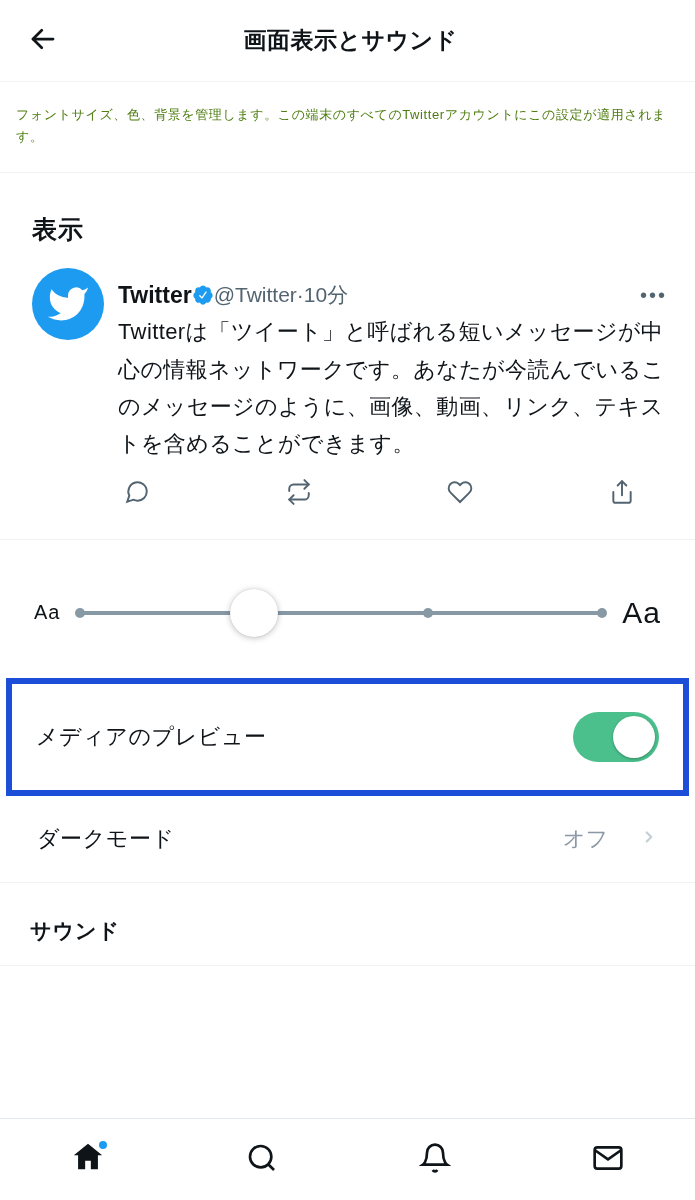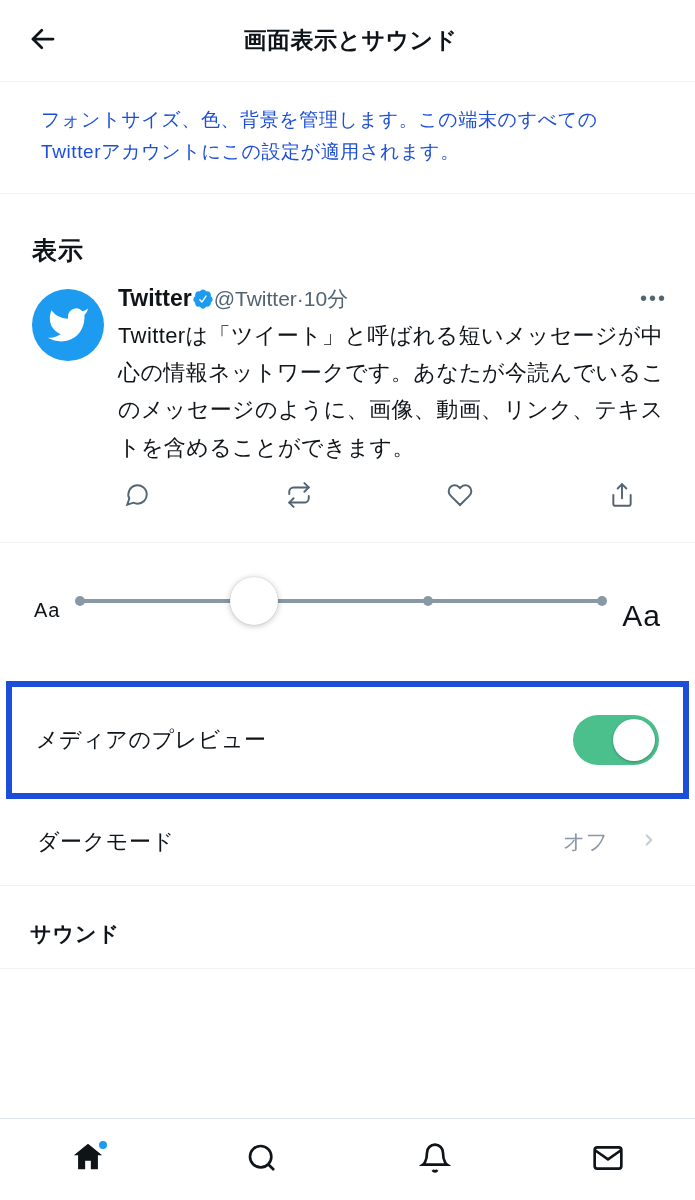--- a/index.html
+++ b/index.html
@@ -25,24 +25,24 @@
   }
   .header-title {
     flex: 1;
     text-align: center;
     font-size: 23px;
     font-weight: 700;
     letter-spacing: 0.5px;
     margin-right: 36px;
   }
   .description {
-    padding: 22px 41px 24px;
-    font-size: 19px;
+    padding: 22px 16px 24px;
+    font-size: 13px;
     line-height: 1.7;
-    color: #1d4ed8;
+    color: #4d7c0f;
     letter-spacing: 0.6px;
   }
   .section-divider { border-top: 1px solid #eff3f4; }
   .section-title {
     font-size: 25px;
     font-weight: 700;
     padding: 40px 32px 18px;
     letter-spacing: 1px;
   }
   .tweet-card {
@@ -59,20 +59,21 @@
     justify-content: center;
     margin-right: 14px;
     margin-top: 4px;
   }
   .tweet-body { flex: 1; }
   .tweet-head {
     display: flex;
     align-items: center;
     font-size: 22px;
     margin-bottom: 4px;
+    margin-top: 17px;
   }
   .tweet-name { font-weight: 700; font-size: 23px; }
   .verified { display:inline-flex; }
   .tweet-handle { color: #536471; font-size: 21px; }
   .tweet-time { color: #536471; font-size: 21px; }
   .tweet-more { margin-left: auto; color: #536471; letter-spacing: 2px; font-size: 20px; padding-right: 4px; }
   .tweet-text {
     font-size: 22px;
     line-height: 1.7;
     letter-spacing: 0.4px;
@@ -80,20 +81,21 @@
   .tweet-actions {
     display: flex;
     justify-content: space-between;
     padding: 16px 36px 22px 6px;
     color: #536471;
   }
   .tweet-actions .act { width: 26px; height: 26px; display:inline-flex; }
   .slider-wrap {
     padding: 56px 34px 48px;
     display: flex;
+    align-items: center;
     gap: 20px;
   }
   .aa-small { font-size: 20px; color: #0f1419; letter-spacing:1px; }
   .aa-large { font-size: 30px; color: #0f1419; letter-spacing:1px; }
   .slider {
     flex: 1;
     position: relative;
     height: 4px;
     background: #8899a6;
     border-radius: 2px;

